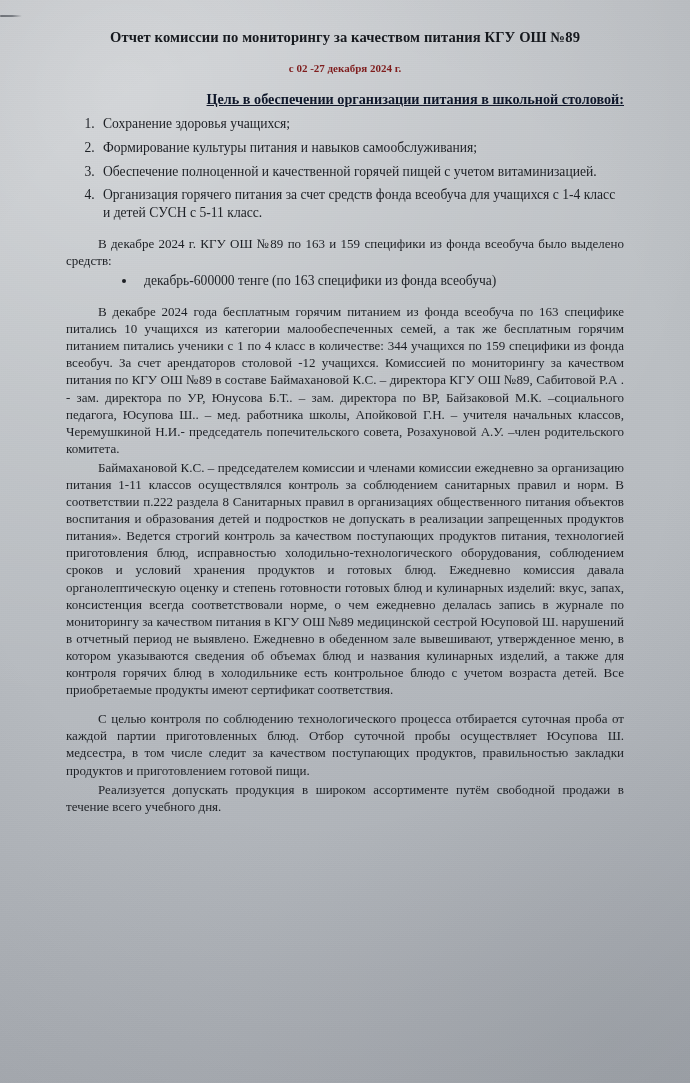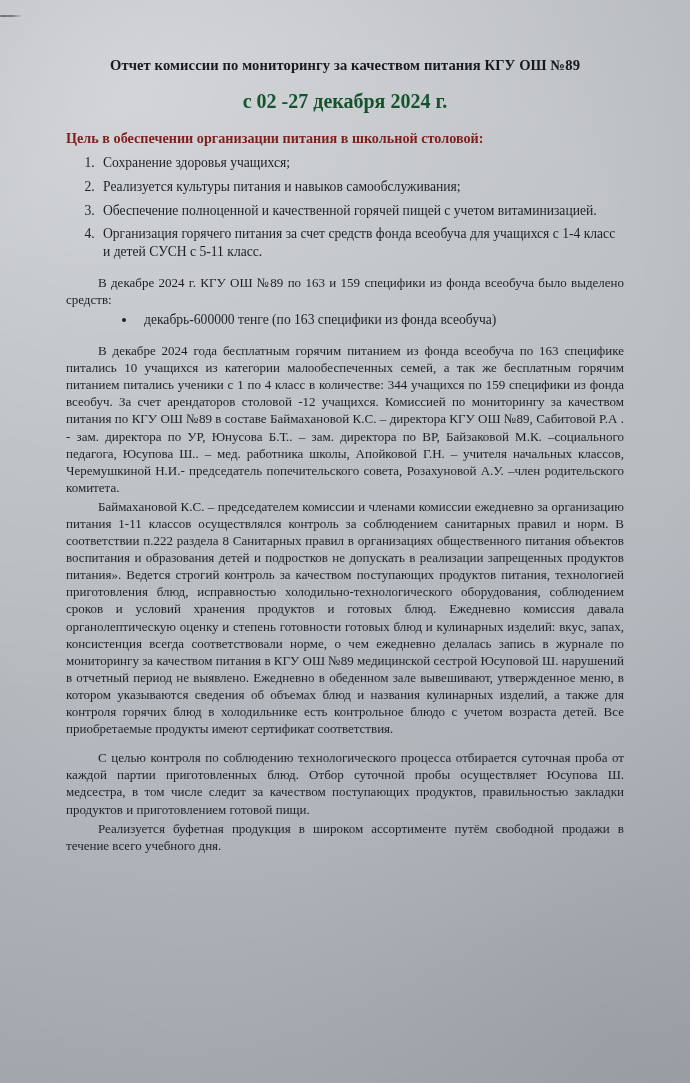--- a/index.html
+++ b/index.html
@@ -50,45 +50,46 @@
     border-radius: 1px;
     opacity: 0.85;
   }
 
   .page {
     position: absolute;
     left: 0; top: 0;
     width: 690px;
     height: 1083px;
     box-sizing: border-box;
-    padding: 56px 66px 0 66px;
+    padding: 28px 66px 0 66px;
   }
 
   .doc-title {
     text-align: center;
     font-weight: bold;
     font-size: 14.6px;
     line-height: 1.25;
     letter-spacing: 0.1px;
     margin: 0 0 16px 0;
     color: #16191e;
   }
   .doc-subtitle {
     text-align: center;
     font-weight: bold;
-    font-size: 20px;
+    font-size: 11px;
     margin: 0 0 17px 0;
-    color: #14532d;
+    color: #7f1d1d;
   }
   .section-heading {
-    text-align: left;
+    text-align: right;
     font-weight: bold;
     font-size: 14.2px;
     margin: 0 0 7px 0;
-    color: #7f1d1d;
+    color: #0f172a;
+    text-decoration: underline;
   }
 
   ol.goals {
     margin: 0 0 13px 0;
     padding-left: 32px;
     font-size: 13.6px;
     line-height: 1.30;
   }
   ol.goals li {
     margin: 6px 0 1px 0;
@@ -143,31 +144,31 @@
 <div class="page">
 
   <h1 class="doc-title">Отчет комиссии по мониторингу за качеством питания КГУ ОШ №89</h1>
 
   <div class="doc-subtitle">с 02 -27 декабря   2024 г.</div>
 
   <div class="section-heading">Цель в обеспечении организации питания в школьной столовой:</div>
 
   <ol class="goals">
     <li>Сохранение здоровья учащихся;</li>
-    <li>Реализуется культуры питания и навыков самообслуживания;</li>
+    <li>Формирование культуры питания и навыков самообслуживания;</li>
     <li>Обеспечение полноценной и качественной горячей пищей с учетом витаминизацией.</li>
     <li>Организация горячего питания за счет средств фонда всеобуча для учащихся с 1-4 класс и детей СУСН с 5-11 класс.</li>
   </ol>
 
   <p class="para">В декабре 2024 г.  КГУ ОШ №89 по 163 и 159 специфики из фонда всеобуча было выделено средств:</p>
 
   <ul class="funding">
     <li>декабрь-600000 тенге (по 163 специфики из фонда всеобуча)</li>
   </ul>
 
   <div class="body-block">
     <p class="para">В декабре 2024 года бесплатным горячим питанием из фонда всеобуча по 163 специфике питались 10 учащихся из категории малообеспеченных семей, а так же бесплатным горячим питанием питались ученики с 1 по 4 класс в количестве: 344 учащихся по 159 специфики из фонда всеобуч. За счет арендаторов столовой -12 учащихся. Комиссией по мониторингу за качеством питания по КГУ ОШ №89 в составе Баймахановой К.С. – директора КГУ ОШ №89, Сабитовой Р.А . - зам. директора по УР, Юнусова Б.Т.. – зам. директора по ВР,  Байзаковой М.К. –социального педагога, Юсупова Ш.. – мед. работника школы, Апойковой Г.Н. – учителя начальных классов, Черемушкиной Н.И.- председатель попечительского совета, Розахуновой А.У. –член родительского комитета.</p>
     <p class="para">Баймахановой К.С. – председателем комиссии  и членами  комиссии  ежедневно за организацию питания 1-11 классов осуществлялся контроль  за соблюдением санитарных правил и норм.  В соответствии п.222 раздела 8 Санитарных правил  в организациях общественного  питания объектов воспитания  и  образования  детей  и  подростков  не допускать  в реализации запрещенных продуктов питания».  Ведется строгий контроль за качеством поступающих продуктов питания, технологией приготовления блюд, исправностью холодильно-технологического оборудования, соблюдением сроков и условий хранения продуктов и готовых блюд. Ежедневно комиссия давала органолептическую оценку и степень готовности готовых блюд и кулинарных изделий: вкус, запах, консистенция всегда соответствовали норме, о чем ежедневно делалась запись в журнале по мониторингу за качеством питания в КГУ ОШ №89 медицинской сестрой Юсуповой Ш.  нарушений в отчетный период не выявлено. Ежедневно в обеденном зале вывешивают, утвержденное меню, в котором указываются сведения об объемах блюд и названия кулинарных изделий, а также для контроля горячих блюд в холодильнике есть контрольное блюдо с учетом возраста детей. Все приобретаемые продукты имеют сертификат соответствия.</p>
     <p class="para gap-top">С целью контроля по соблюдению технологического процесса отбирается суточная проба от каждой партии приготовленных блюд. Отбор суточной пробы осуществляет Юсупова Ш.  медсестра, в том числе следит за качеством поступающих продуктов, правильностью закладки продуктов и приготовлением готовой пищи.</p>
-    <p class="para">Реализуется буфетная продукция в широком ассортименте путём свободной продажи в течение всего учебного дня.</p>
+    <p class="para">Реализуется допускать продукция в широком ассортименте путём свободной продажи в течение всего учебного дня.</p>
   </div>
 
 </div>
 
 </body></html>

